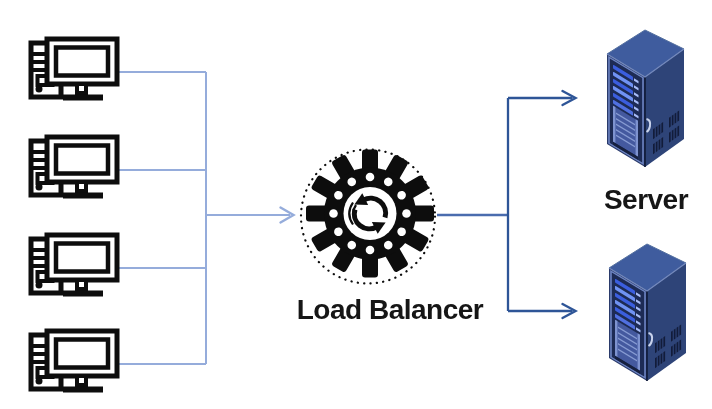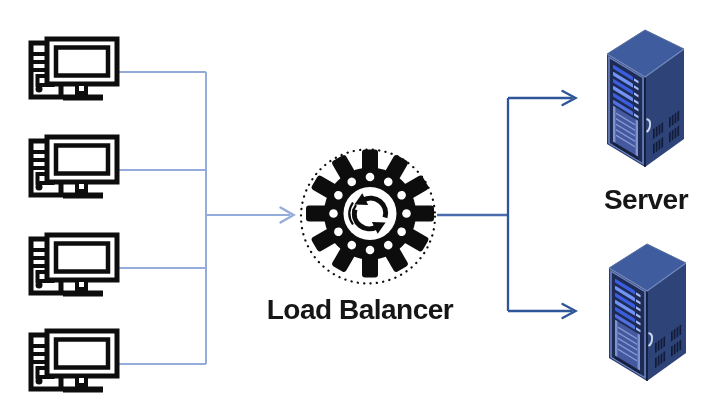--- a/index.html
+++ b/index.html
@@ -31,21 +31,21 @@
   .diagram-label{
     position:absolute;
     font-weight:700;
     font-size:28px;
     letter-spacing:-0.5px;
     color:var(--label-ink);
     text-align:center;
     white-space:nowrap;
     line-height:1;
   }
-  .lb-label{left:250px;top:296px;width:220px;}
+  .lb-label{left:280px;top:296px;width:220px;}
   .server-label{left:566px;top:186px;width:160px;}
   .cl{stroke:var(--client-connector);fill:none;}
   .sv{stroke:var(--server-connector);fill:none;}
   .svl{stroke:var(--server-connector-light);fill:none;}
   .ink{fill:var(--icon-ink);}
   .ink-s{stroke:var(--icon-ink);fill:#fff;}
   .ink-l{stroke:var(--icon-ink);fill:none;}
 </style>
 </head>
 <body>

